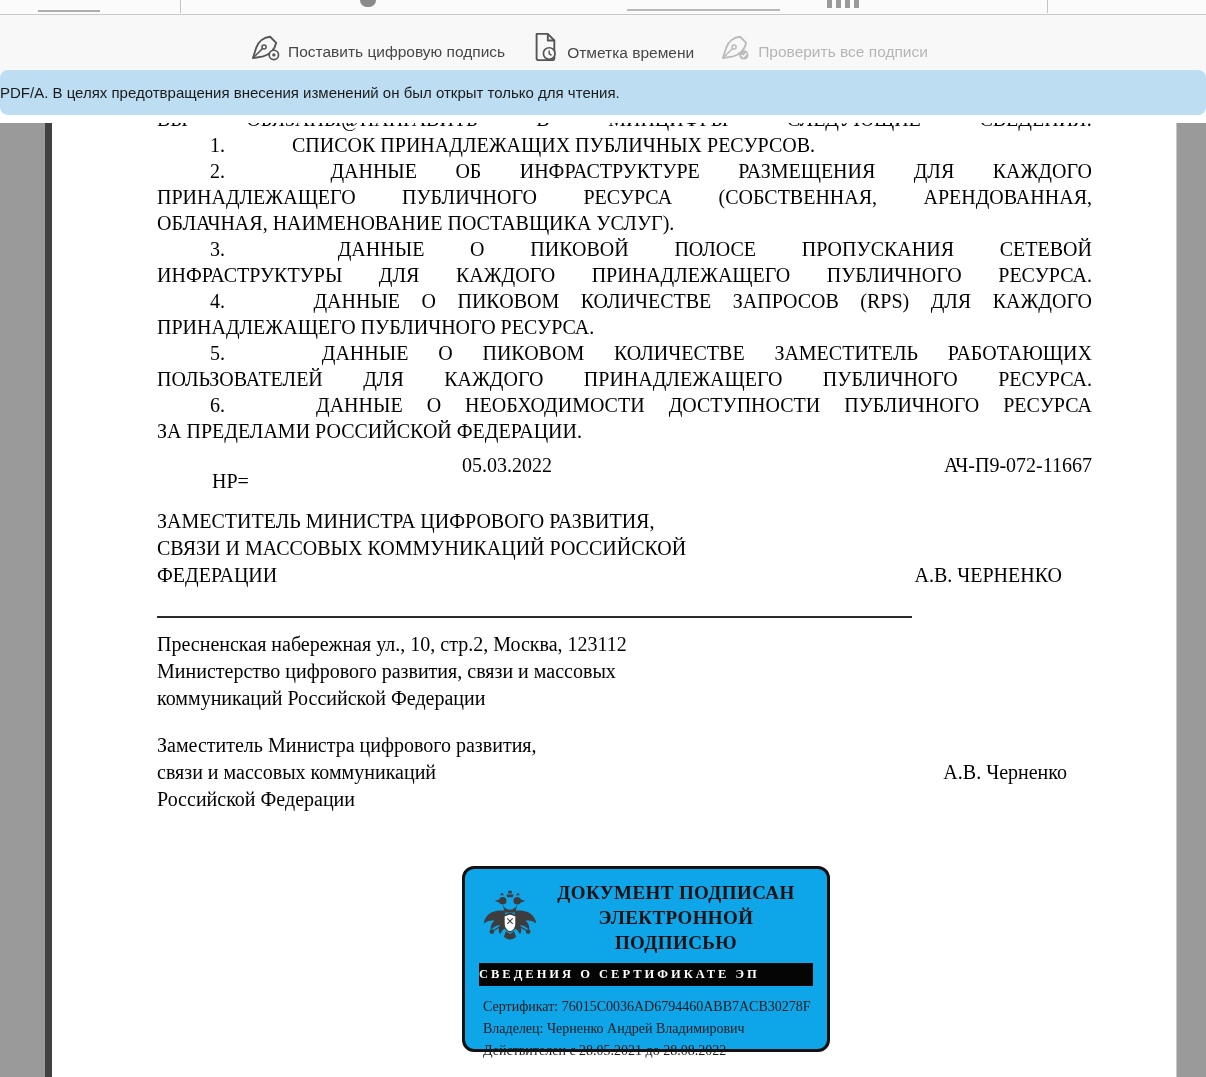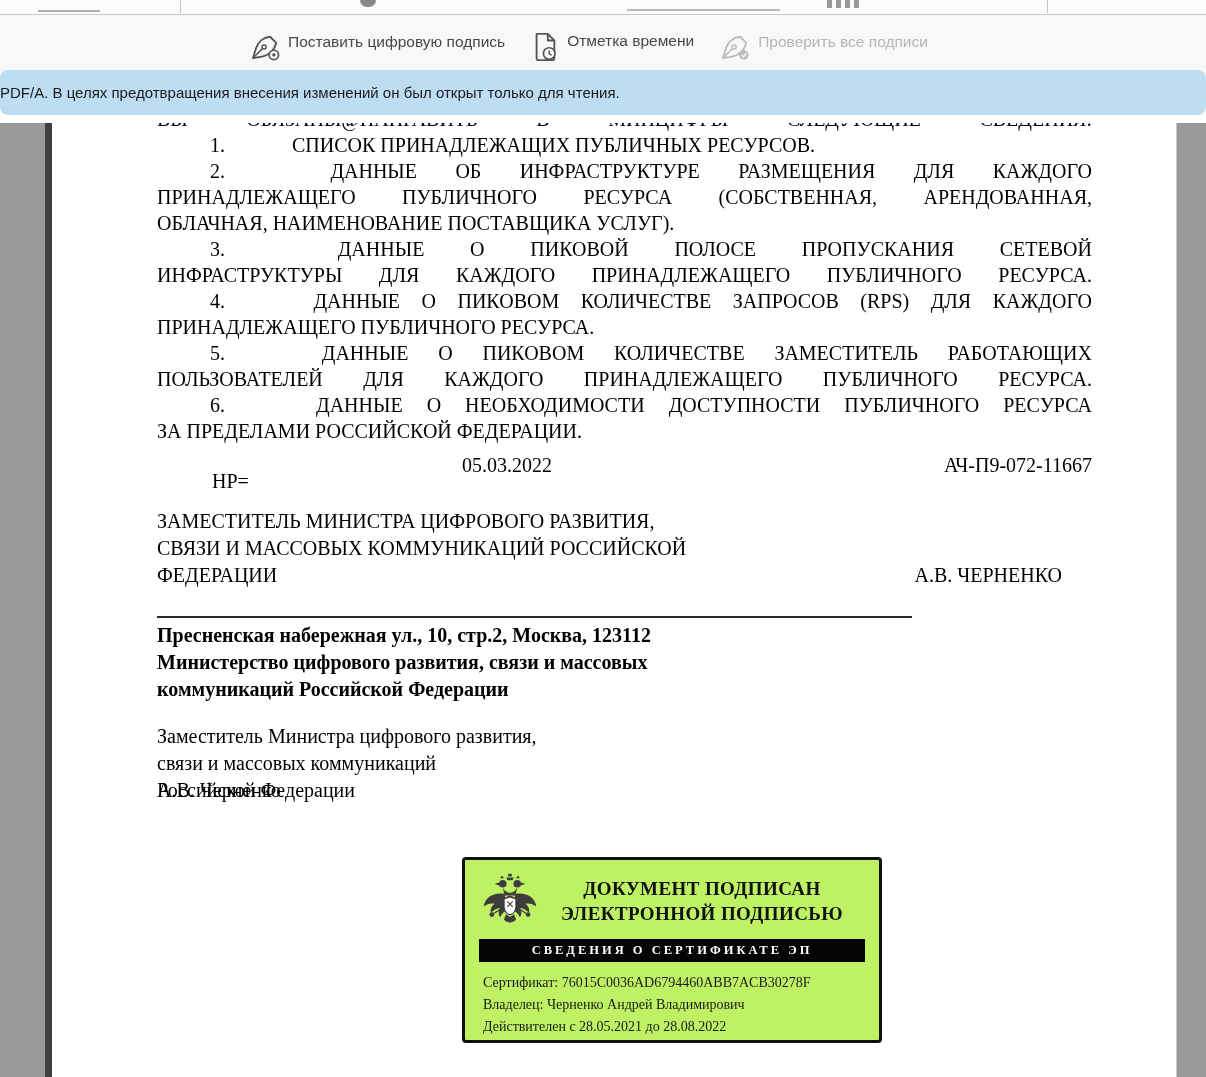--- a/index.html
+++ b/index.html
@@ -8,21 +8,21 @@
     font-family:"Liberation Sans",sans-serif;background:#ffffff;
   }
   
   .top-strip{position:absolute;left:0;top:0;width:1206px;height:14px;background:#fbfbfb;border-bottom:1px solid #c9c9c9;}
   .frag{position:absolute;background:#adadad;}
   
   .sig-toolbar{
     position:absolute;left:0;top:15px;width:1206px;height:63px;background:#f8f8f8;
     display:flex;align-items:center;padding-left:250px;box-sizing:border-box;gap:26px;
   }
-  .tbtn{display:flex;align-items:flex-start;gap:8px;font-size:15.5px;color:#474747;cursor:pointer;white-space:nowrap;}
+  .tbtn{display:flex;align-items:flex-end;gap:8px;font-size:15.5px;color:#474747;cursor:pointer;white-space:nowrap;}
   .tbtn.disabled{color:#b5b5b5;cursor:default;}
   .tbtn svg{display:block;}
   
   .notice-bar{
     position:absolute;left:0;top:70px;width:1206px;height:45px;background:#bdddf2;
     display:flex;align-items:center;font-size:15px;color:#1b1b1b;overflow:hidden;border-radius:8px;
   }
   .notice-bar .msg{white-space:nowrap;margin-left:0px;}
   
   .viewer{position:absolute;left:0;top:123px;width:1206px;height:954px;background:#9a9a9a;}
@@ -46,38 +46,38 @@
   
   .date-row{display:flex;height:26px;line-height:26px;padding-left:305px;gap:82px;margin-top:8px;justify-content:space-between;}
   .hp-row{height:26px;line-height:26px;padding-left:55px;margin-top:-10px;}
   
   .caps-block{margin-top:14px;line-height:27px;}
   .caps-row{height:27px;white-space:nowrap;}
   .caps-row.flexr{display:flex;justify-content:space-between;}
   .caps-row .name{padding-right:30px;}
   
   .divider{margin-top:27px;width:755px;border-top:2px solid #2a2a2a;}
-  .addr-block{margin-top:4px;line-height:27px;font-weight:bold;}
+  .addr-block{margin-top:13px;line-height:27px;}
   .addr-block div{height:27px;white-space:nowrap;}
   
   .sig2-block{margin-top:20px;line-height:27px;}
   .sig2-block .row{height:27px;white-space:nowrap;}
-  .sig2-block .row.flexr{display:flex;justify-content:space-between;flex-direction:column;}
+  .sig2-block .row.flexr{display:flex;justify-content:space-between;}
   .sig2-block .name{padding-right:25px;}
   
   .stamp{
-    margin-top:53px;margin-left:305px;width:420px;height:186px;box-sizing:border-box;
-    border:3px solid #111;border-radius:4px;background:#bef264;
+    margin-top:53px;margin-left:305px;width:368px;height:186px;box-sizing:border-box;
+    border:3px solid #111;border-radius:12px;background:#0ea5e9;
   }
   .stamp-head{display:flex;align-items:center;padding:11px 14px 4px 16px;}
   .stamp-head svg{flex:none;display:block;}
   .stamp-title{flex:1;text-align:center;font-family:"Liberation Serif",serif;font-size:19px;font-weight:600;line-height:25px;color:#111;letter-spacing:.4px;}
   .stamp-bar{
     margin:4px 14px 0;height:23px;line-height:23px;background:#050505;color:#fff;
-    text-align:center;font-size:12.5px;font-weight:bold;letter-spacing:3px;white-space:nowrap;
+    font-size:12.5px;font-weight:bold;letter-spacing:3px;white-space:nowrap;
   }
   .stamp-details{padding:10px 4px 0 18px;font-size:14px;line-height:22px;color:#1a1a1a;}
   .stamp-details div{white-space:nowrap;}
 </style>
 </head>
 <body>
 
 <div class="top-strip">
   <div class="frag" style="left:38px;top:10px;width:62px;height:2px;"></div>
   <div class="frag" style="left:180px;top:0;width:1px;height:13px;background:#c4c4c4;"></div>

